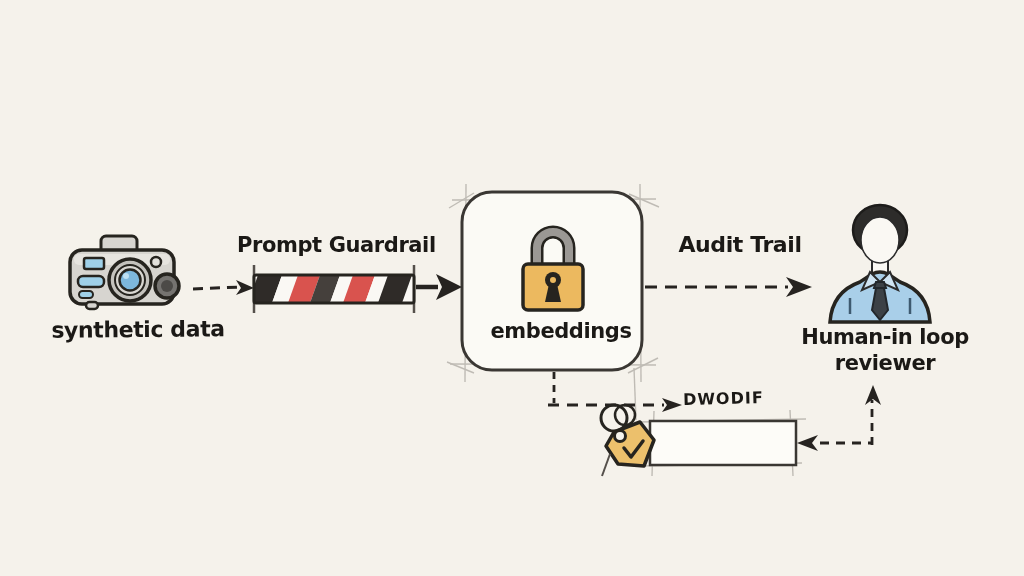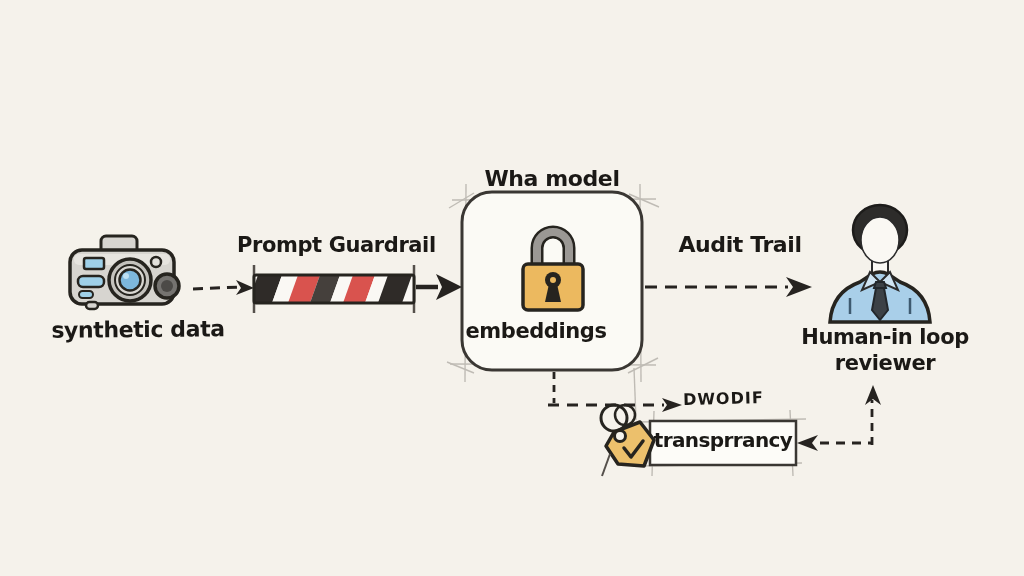--- a/index.html
+++ b/index.html
@@ -5,21 +5,21 @@
   html,body{margin:0;padding:0;}
   body{width:1024px;height:576px;overflow:hidden;font-family:"DejaVu Sans",sans-serif;}
   .canvas{position:relative;width:1024px;height:576px;background:#f5f2eb;}
   .overlay{position:absolute;left:0;top:0;width:1024px;height:576px;}
   .icon{position:absolute;}
   .lbl{position:absolute;color:#1b1916;font-weight:700;letter-spacing:-0.4px;
        text-align:center;white-space:nowrap;line-height:1.15;}
   .lbl-synthetic{left:38px;top:317px;width:200px;font-size:22px;transform:rotate(-0.5deg);}
   .lbl-guardrail{left:237px;top:233px;width:182px;font-size:21px;}
   .lbl-model-title{left:452px;top:166px;width:200px;font-size:22px;}
-  .lbl-embeddings{left:462px;top:319px;width:148px;font-size:21px;}
+  .lbl-embeddings{left:462px;top:319px;width:148px;font-size:21px;padding-left:25px;}
   .lbl-audit{left:650px;top:232px;width:180px;font-size:22px;}
   .lbl-reviewer{left:795px;top:324px;width:180px;font-size:21px;line-height:26px;}
   .lbl-transparency{left:652px;top:429px;width:142px;font-size:20px;letter-spacing:-0.6px;}
   .lbl-scribble{left:683px;top:390px;font-size:16px;font-weight:700;letter-spacing:1px;
                 transform:rotate(-1.5deg);text-align:left;}
 </style>
 </head>
 <body>
 
 <div class="canvas" style="background: rgb(245, 242, 235);">
@@ -133,23 +133,21 @@
     <circle cx="26" cy="20" r="13" fill="none" stroke="#26241f" stroke-width="3"></circle>
     <circle cx="37" cy="17" r="10" fill="none" stroke="#26241f" stroke-width="2.5"></circle>
     <path d="M26 34 L52 24 L66 42 L56 68 L30 66 L18 48 Z" stroke="#26241f" stroke-width="3.5" stroke-linejoin="round" fill="#ecc06c"></path>
     <circle cx="32" cy="38" r="5.5" fill="#f6f4ee" stroke="#26241f" stroke-width="3"></circle>
     <path d="M36 50 l7 9 l12 -16" fill="none" stroke="#26241f" stroke-width="3.5" stroke-linecap="round" stroke-linejoin="round"></path>
     <path d="M22 56 L14 78" fill="none" stroke="#55504b" stroke-width="2"></path>
   </svg>
 
   <div class="lbl lbl-synthetic">synthetic data</div>
   <div class="lbl lbl-guardrail">Prompt Guardrail</div>
-  <div class="lbl lbl-model-title">Wha model</div>
   <div class="lbl lbl-embeddings">embeddings</div>
   <div class="lbl lbl-reviewer">
     <div>Human-in loop</div>
     <div>reviewer</div>
   </div>
   <div class="lbl lbl-audit">Audit Trail</div>
-  <div class="lbl lbl-transparency">transprrancy</div>
   <div class="lbl lbl-scribble">DWODIF</div>
 
 </div>
 
 </body></html>

